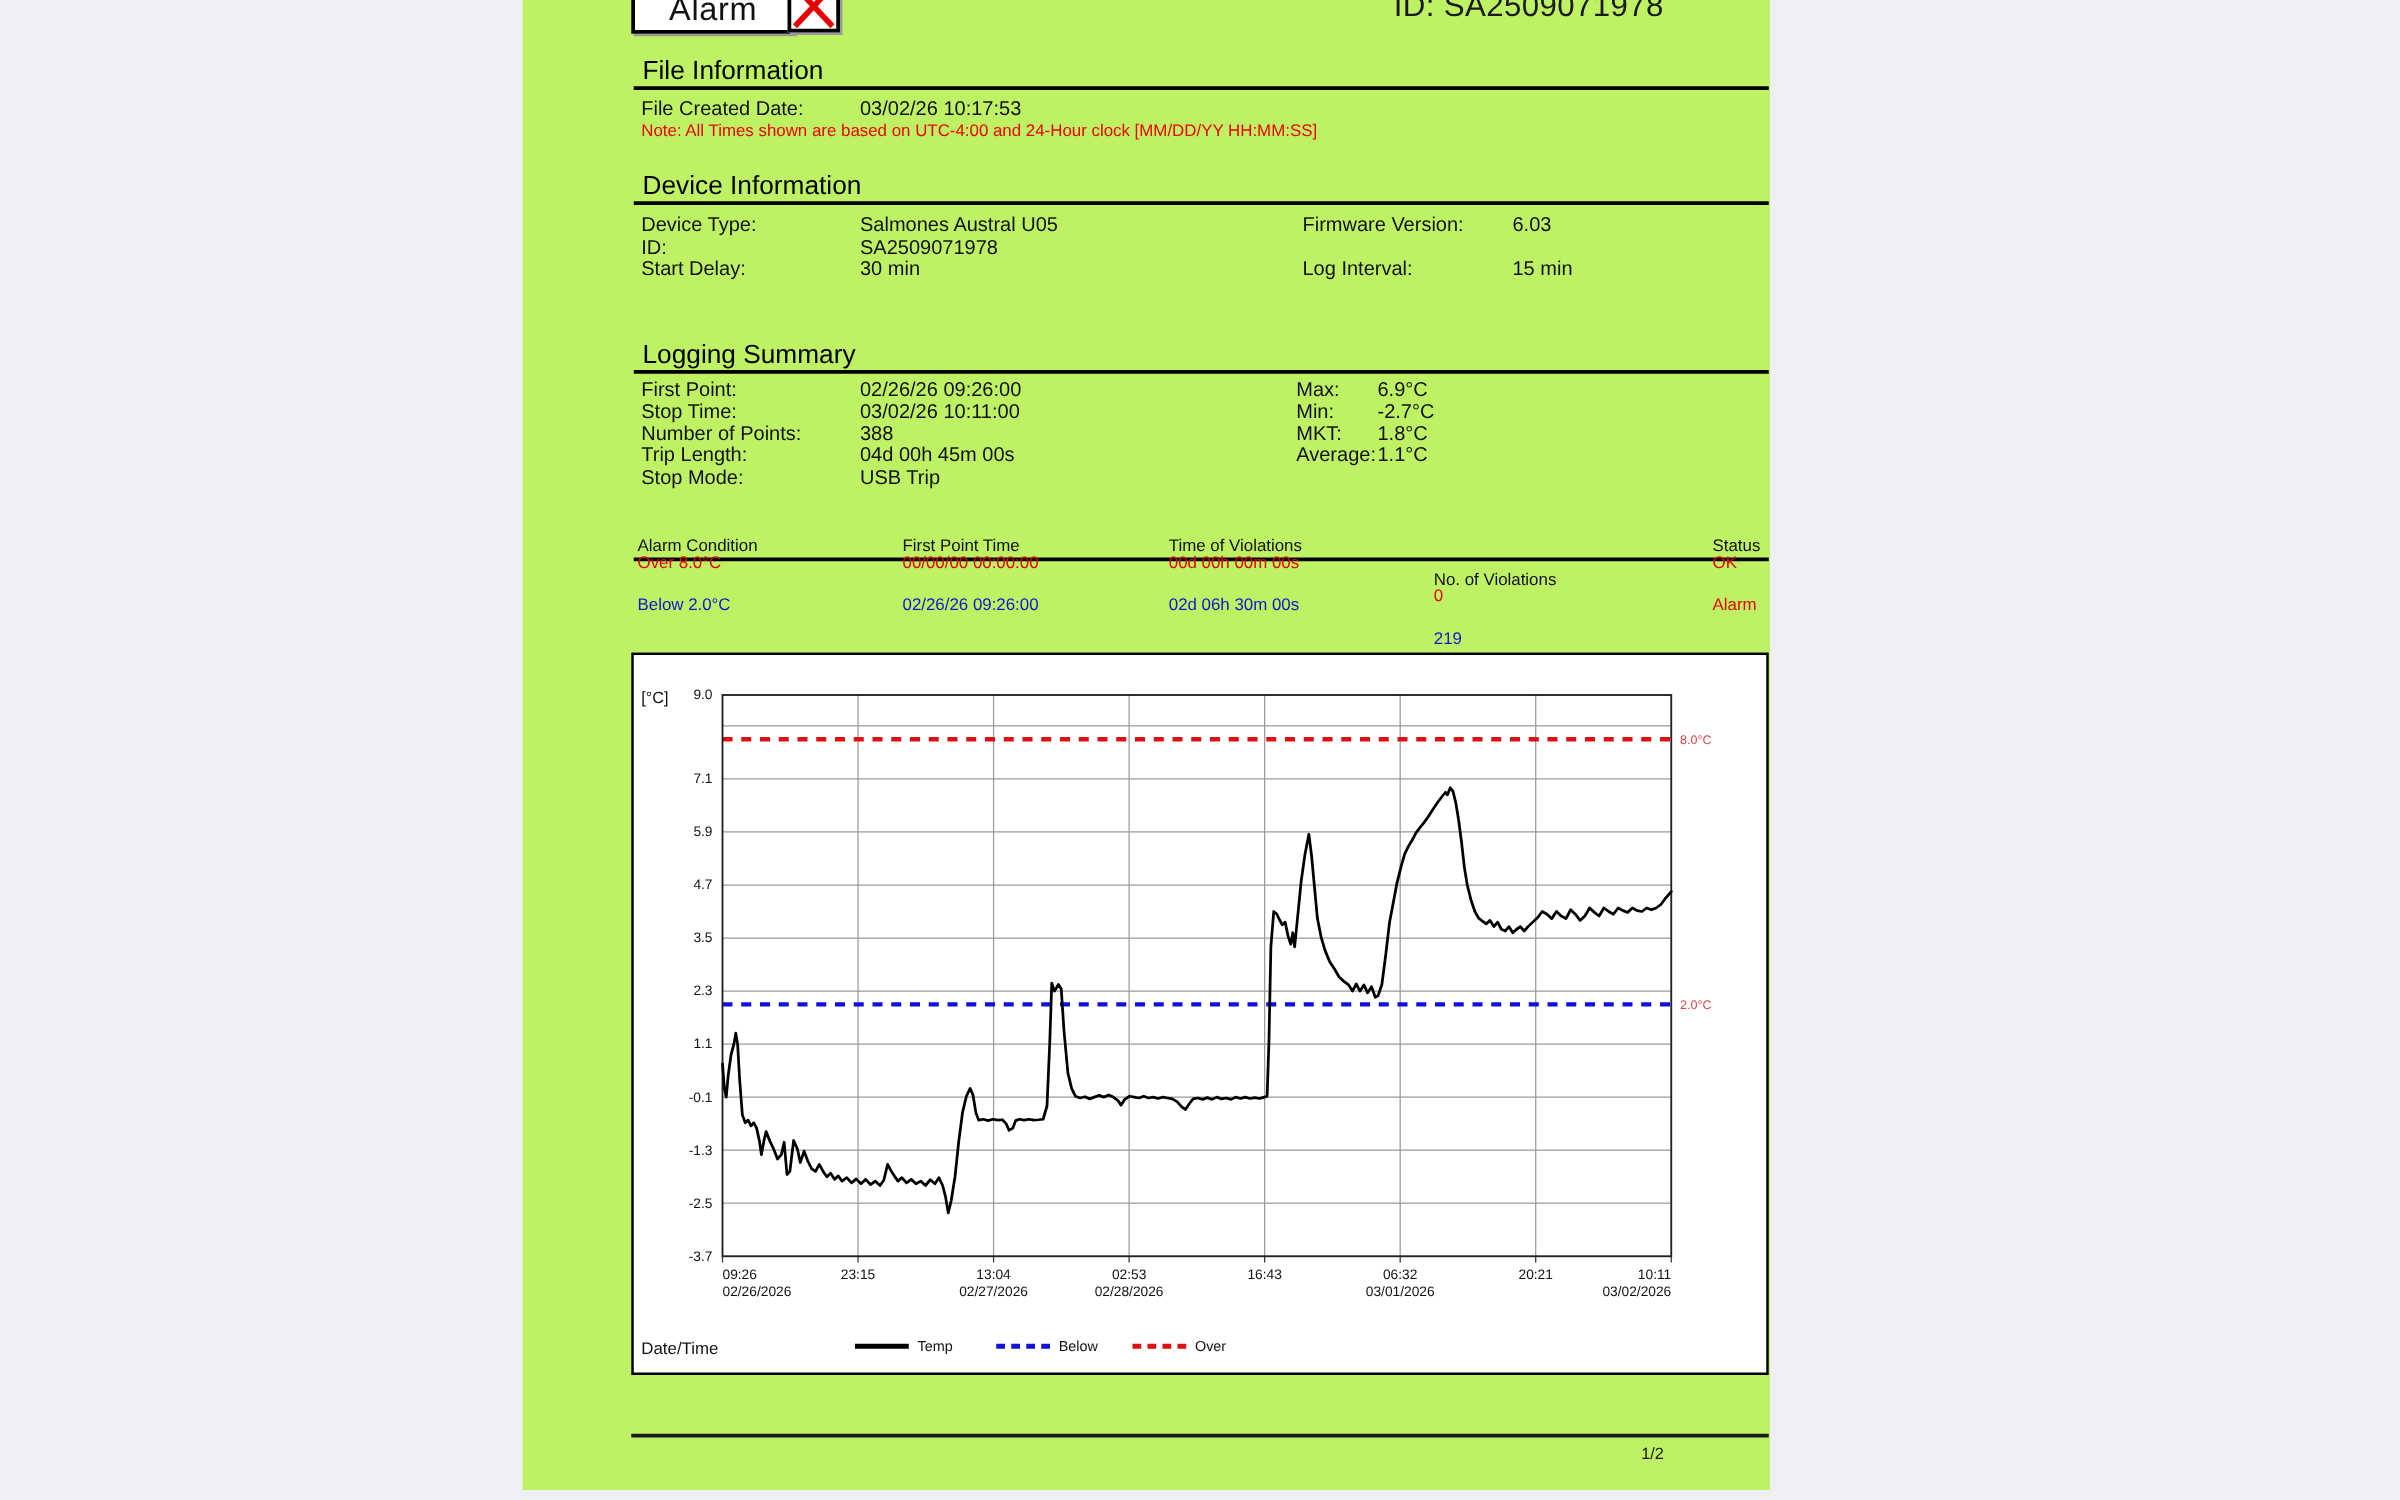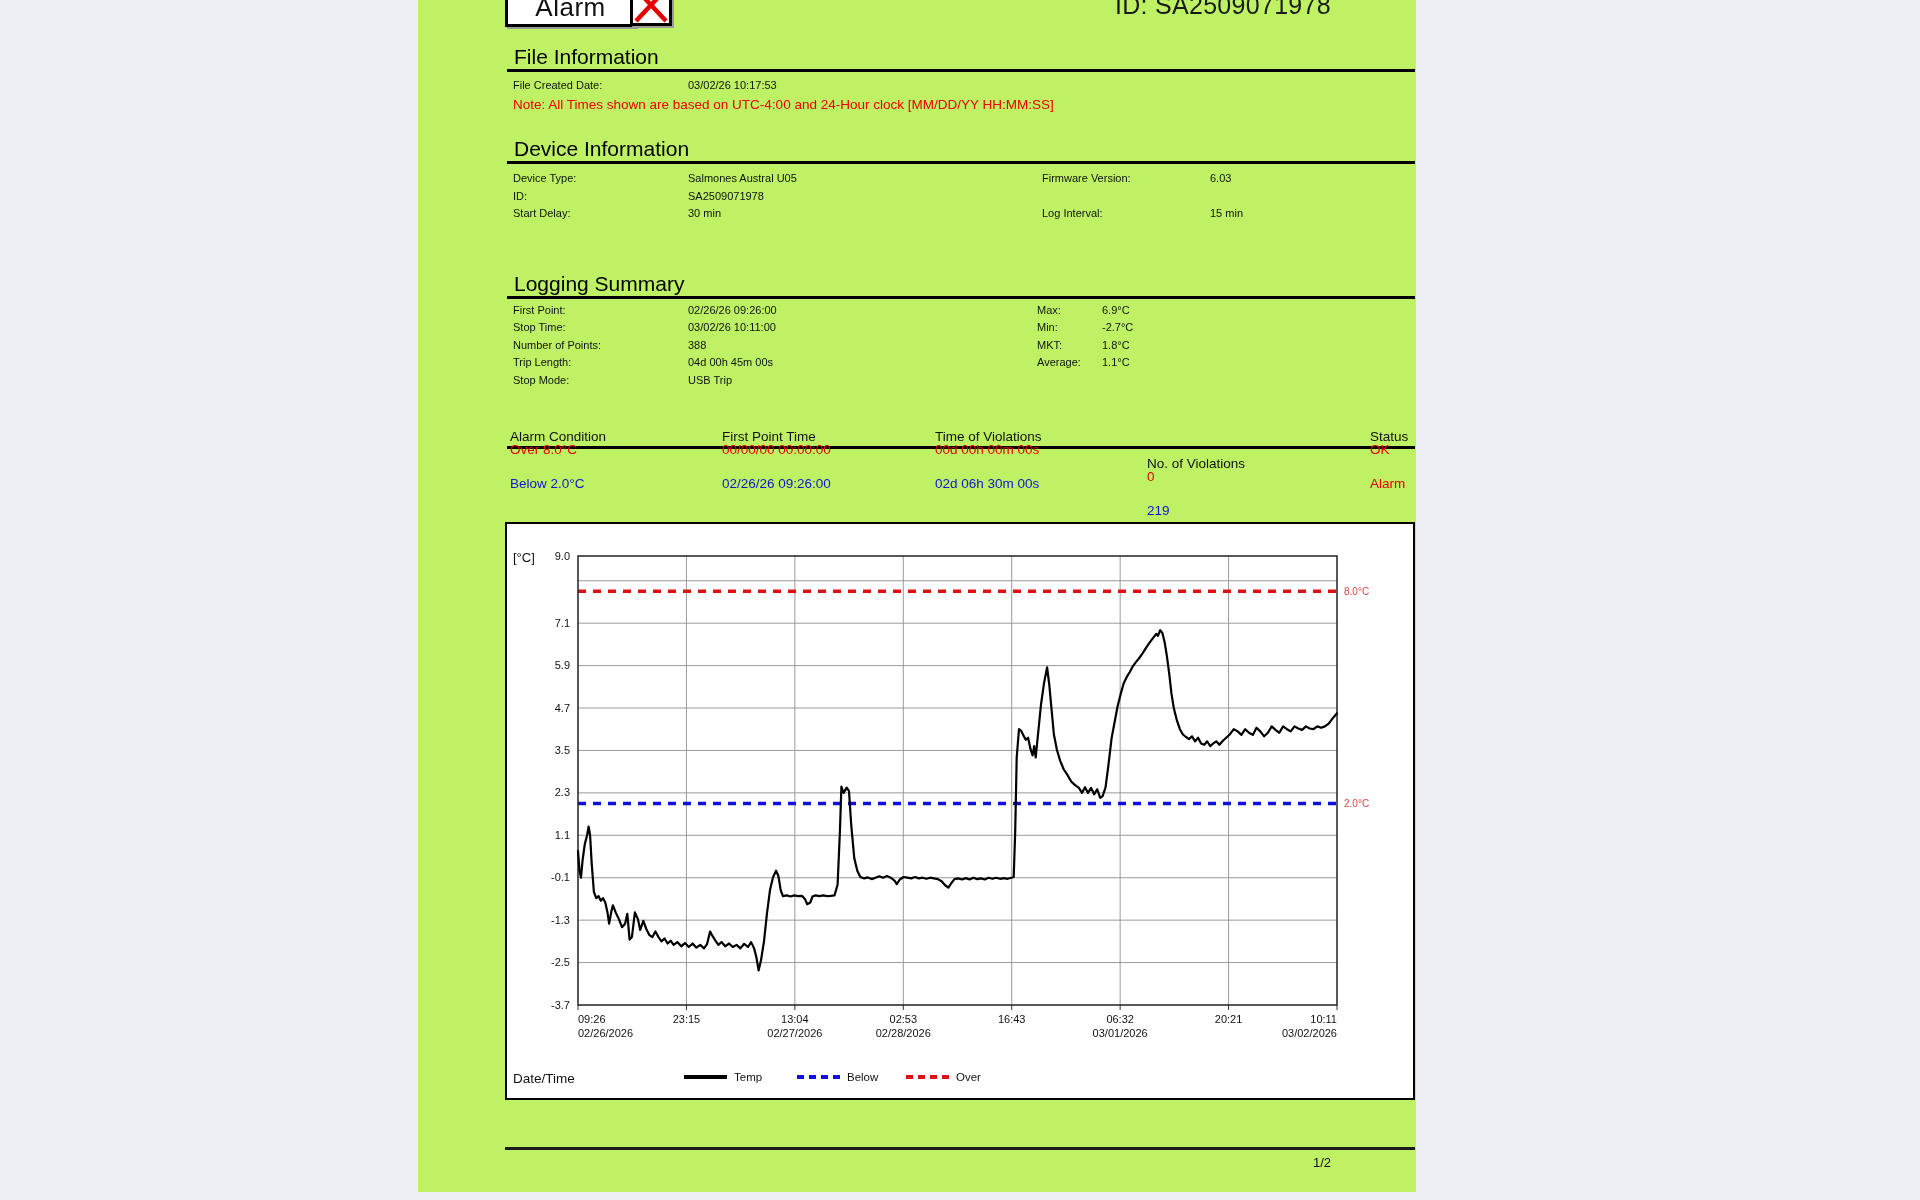--- a/index.html
+++ b/index.html
@@ -24,21 +24,21 @@
     position:absolute;left:212px;top:-16px;width:36px;height:36px;
     border:3px solid #000;background:#fff;box-shadow:2px 2px 0 #9a9a9a;
   }
   .doc-id{
     position:absolute;right:85px;top:-9px;font-size:25px;color:#1a1a1a;
     letter-spacing:0.3px;
   }
   
   .sec-heading{position:absolute;left:96px;font-size:21px;color:#000;}
   .sec-rule{position:absolute;left:89px;width:908px;height:3px;background:#000;}
-  .kv{position:absolute;left:0;right:0;height:18px;font-size:11px;padding-left:23px;}
+  .kv{position:absolute;left:0;right:0;height:18px;font-size:16px;padding-left:23px;}
   .kv .k{position:absolute;left:95px;}
   .kv .v{position:absolute;left:270px;}
   .kv .k2{position:absolute;left:624px;}
   .kv .v2{position:absolute;left:792px;}
   .kv .k3{position:absolute;left:619px;}
   .kv .v3{position:absolute;left:684px;text-align:right;}
   .note-red{position:absolute;left:95px;top:97px;font-size:13.5px;color:#ee0000;}
   
   .tbl-row{position:absolute;left:0;right:0;height:17px;font-size:13.5px;}
   .tbl-row .c0{position:absolute;left:92px;}

